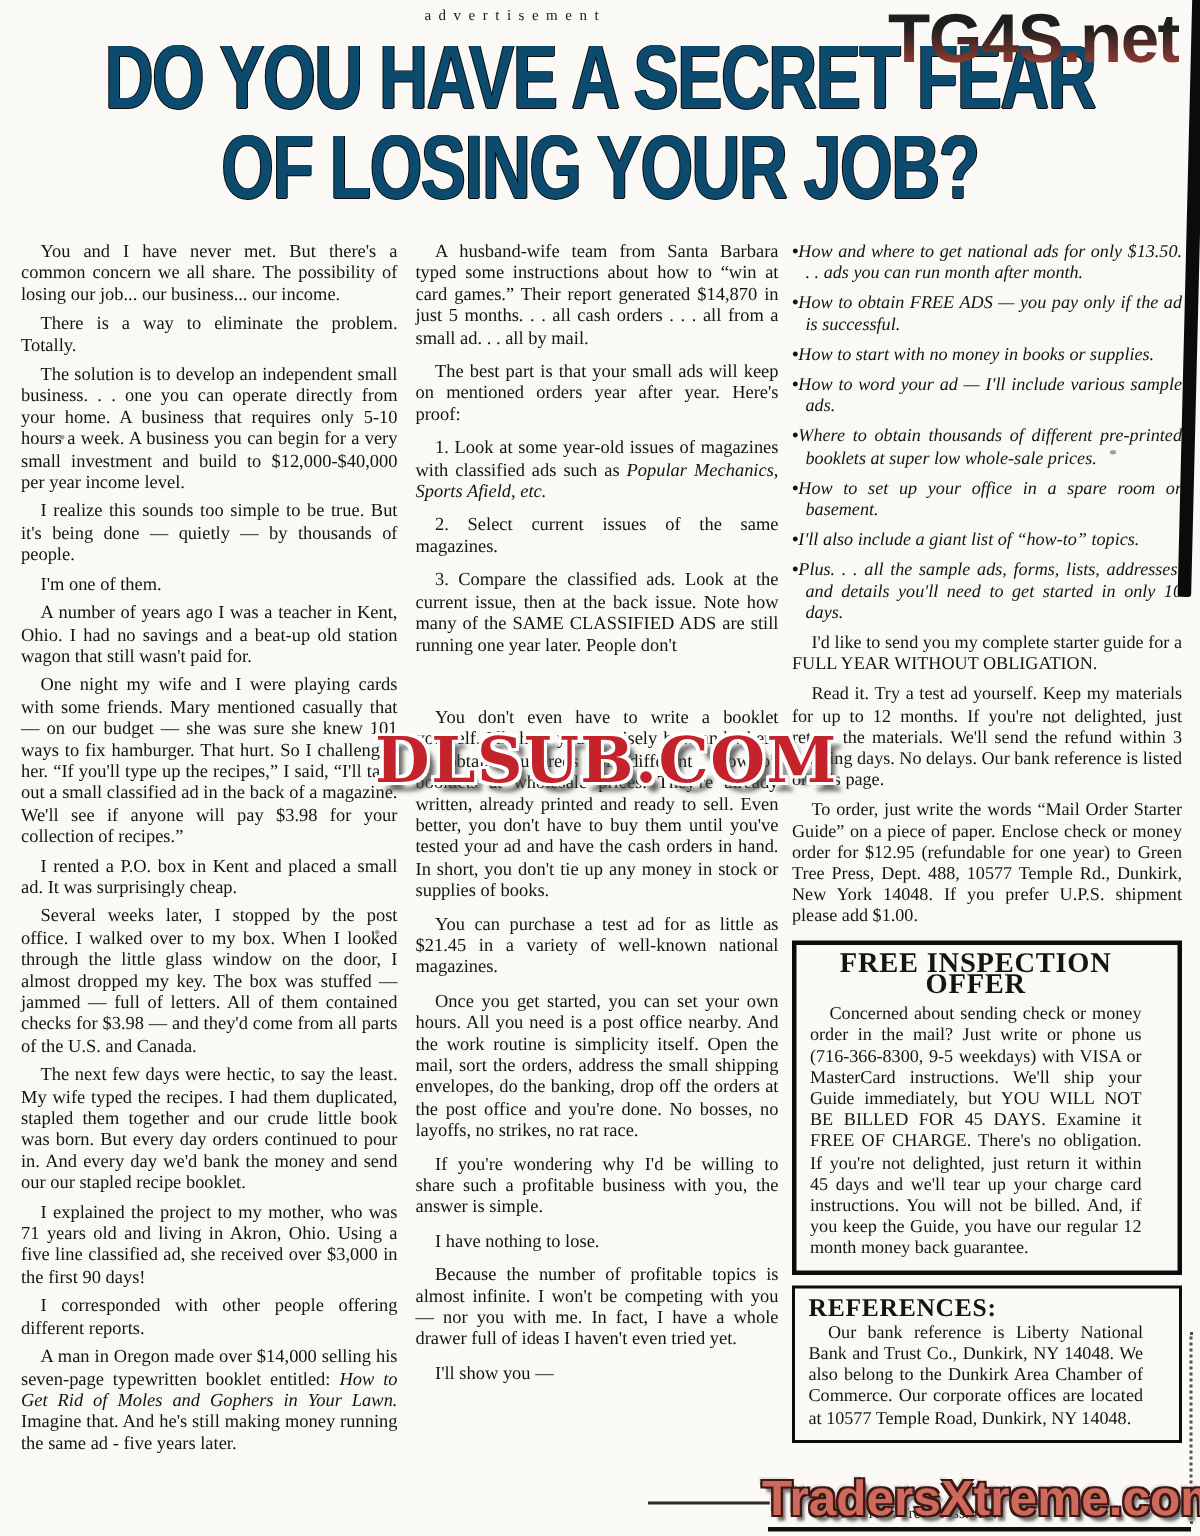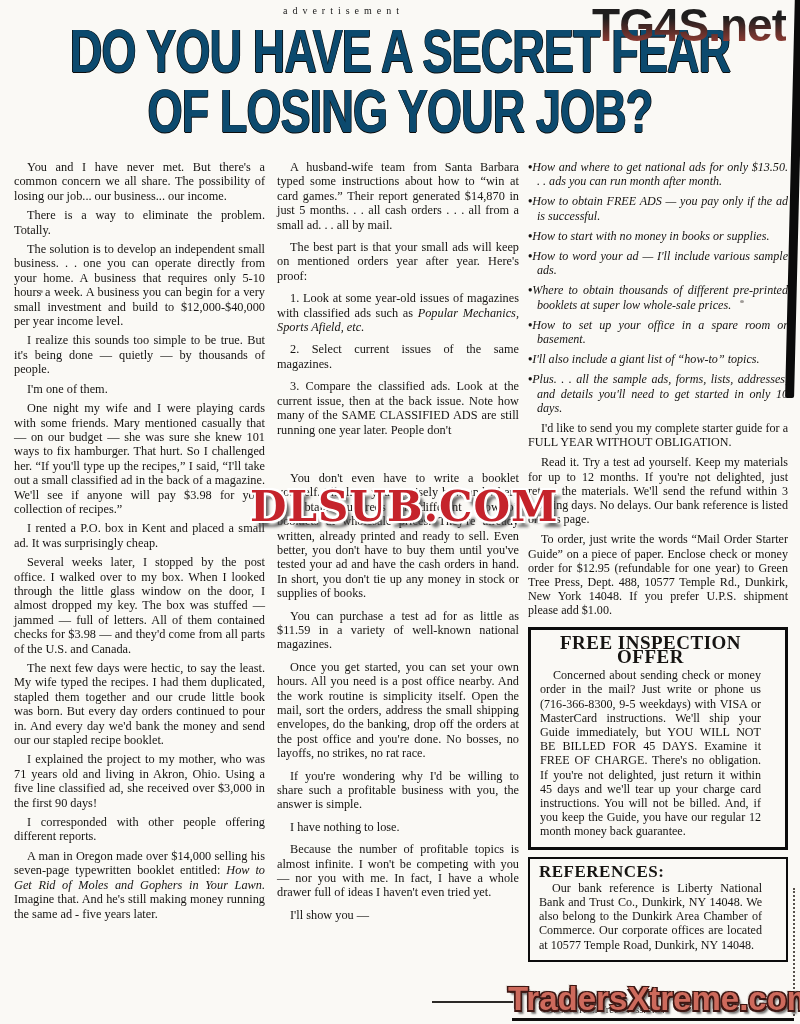--- a/index.html
+++ b/index.html
@@ -152,38 +152,39 @@
   <span class="hl-line">DO YOU HAVE A SECRET FEAR</span><br>
   <span class="hl-line hl2">OF LOSING YOUR JOB?</span>
 </div>
 
 <div class="col col1">
     <p class="para"><span>You and I have never met. But there's a common concern we all share. The possibility of losing our job... our business... our income.</span></p>
     <p class="para"><span>There is a way to eliminate the problem. Totally.</span></p>
     <p class="para"><span>The solution is to develop an independent small business. . . one you can operate directly from your home. A business that requires only 5-10 hours a week. A business you can begin for a very small investment and build to $12,000-$40,000 per year income level.</span></p>
     <p class="para"><span>I realize this sounds too simple to be true. But it's being done — quietly — by thousands of people.</span></p>
     <p class="para"><span>I'm one of them.</span></p>
+    <p class="para"><span>A number of years ago I was a teacher in Kent, Ohio. I had no savings and a beat-up old station wagon that still wasn't paid for.</span></p>
     <p class="para"><span>One night my wife and I were playing cards with some friends. Mary mentioned casually that — on our budget — she was sure she knew 101 ways to fix hamburger. That hurt. So I challenged her. “If you'll type up the recipes,” I said, “I'll take out a small classified ad in the back of a magazine. We'll see if anyone will pay $3.98 for your collection of recipes.”</span></p>
     <p class="para"><span>I rented a P.O. box in Kent and placed a small ad. It was surprisingly cheap.</span></p>
     <p class="para"><span>Several weeks later, I stopped by the post office. I walked over to my box. When I looked through the little glass window on the door, I almost dropped my key. The box was stuffed — jammed — full of letters. All of them contained checks for $3.98 — and they'd come from all parts of the U.S. and Canada.</span></p>
     <p class="para"><span>The next few days were hectic, to say the least. My wife typed the recipes. I had them duplicated, stapled them together and our crude little book was born. But every day orders continued to pour in. And every day we'd bank the money and send our our stapled recipe booklet.</span></p>
     <p class="para"><span>I explained the project to my mother, who was 71 years old and living in Akron, Ohio. Using a five line classified ad, she received over $3,000 in the first 90 days!</span></p>
     <p class="para"><span>I corresponded with other people offering different reports.</span></p>
     <p class="para"><span>A man in Oregon made over $14,000 selling his seven-page typewritten booklet entitled: </span><span class="it">How to Get Rid of Moles and Gophers in Your Lawn.</span><span> Imagine that. And he's still making money running the same ad - five years later.</span></p>
   </div>
 
 <div class="col col2">
     <p class="para"><span>A husband-wife team from Santa Barbara typed some instructions about how to “win at card games.” Their report generated $14,870 in just 5 months. . . all cash orders . . . all from a small ad. . . all by mail.</span></p>
     <p class="para"><span>The best part is that your small ads will keep on mentioned orders year after year. Here's proof:</span></p>
     <p class="para"><span>1. Look at some year-old issues of magazines with classified ads such as </span><span class="it">Popular Mechanics, Sports Afield, etc.</span></p>
     <p class="para"><span>2. Select current issues of the same magazines.</span></p>
     <p class="para"><span>3. Compare the classified ads. Look at the current issue, then at the back issue. Note how many of the SAME CLASSIFIED ADS are still running one year later. People don't</span></p>
     <p class="spacer"></p>
     <p class="para"><span>You don't even have to write a booklet yourself. I'll show you precisely how and where to obtain hundreds of different “how-to” booklets at wholesale prices. They're already written, already printed and ready to sell. Even better, you don't have to buy them until you've tested your ad and have the cash orders in hand. In short, you don't tie up any money in stock or supplies of books.</span></p>
-    <p class="para"><span>You can purchase a test ad for as little as $11.59 in a variety of well-known national magazines.</span></p>
+    <p class="para"><span>You can purchase a test ad for as little as $21.45 in a variety of well-known national magazines.</span></p>
     <p class="para"><span>Once you get started, you can set your own hours. All you need is a post office nearby. And the work routine is simplicity itself. Open the mail, sort the orders, address the small shipping envelopes, do the banking, drop off the orders at the post office and you're done. No bosses, no layoffs, no strikes, no rat race.</span></p>
     <p class="para"><span>If you're wondering why I'd be willing to share such a profitable business with you, the answer is simple.</span></p>
     <p class="para"><span>I have nothing to lose.</span></p>
     <p class="para"><span>Because the number of profitable topics is almost infinite. I won't be competing with you — nor you with me. In fact, I have a whole drawer full of ideas I haven't even tried yet.</span></p>
     <p class="para"><span>I'll show you —</span></p>
   </div>
 
 <div class="col col3">
   <div>
       <p class="bullet"><span class="bd">•</span><span class="it">How and where to get national ads for only $13.50. . . ads you can run month after month.</span></p>

